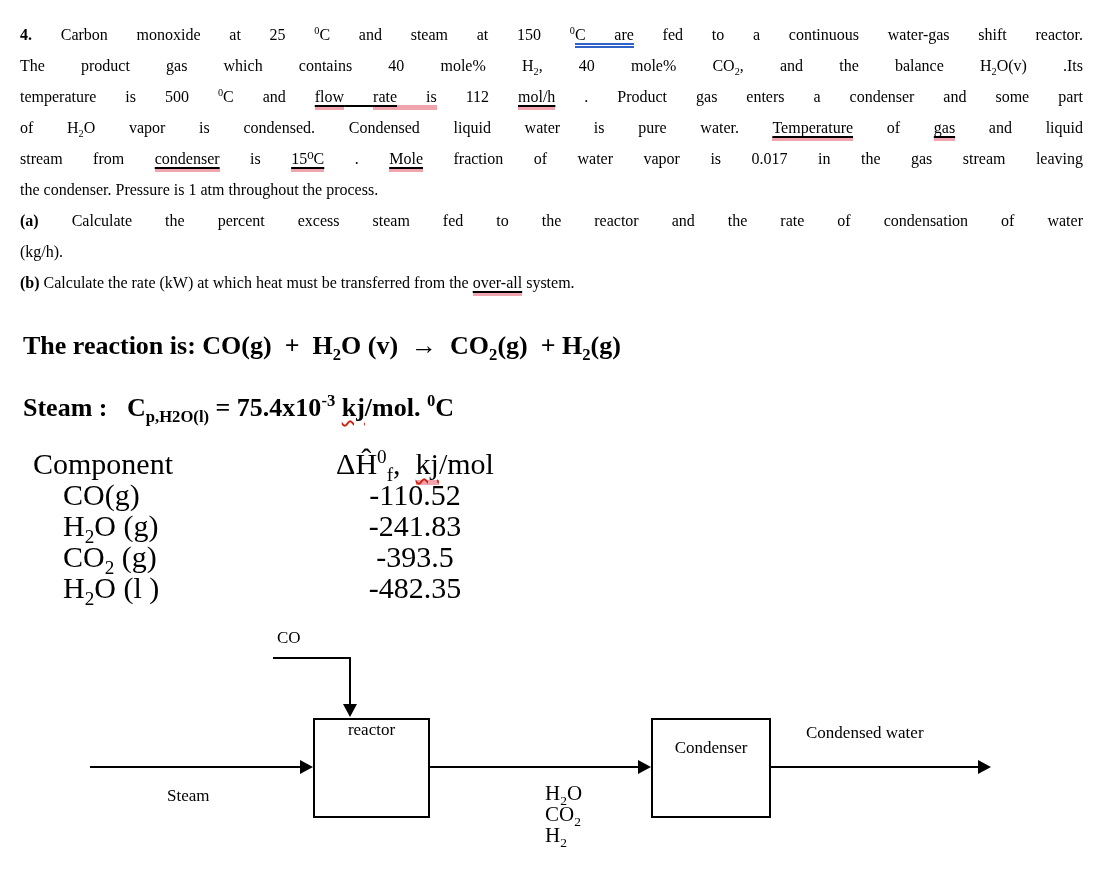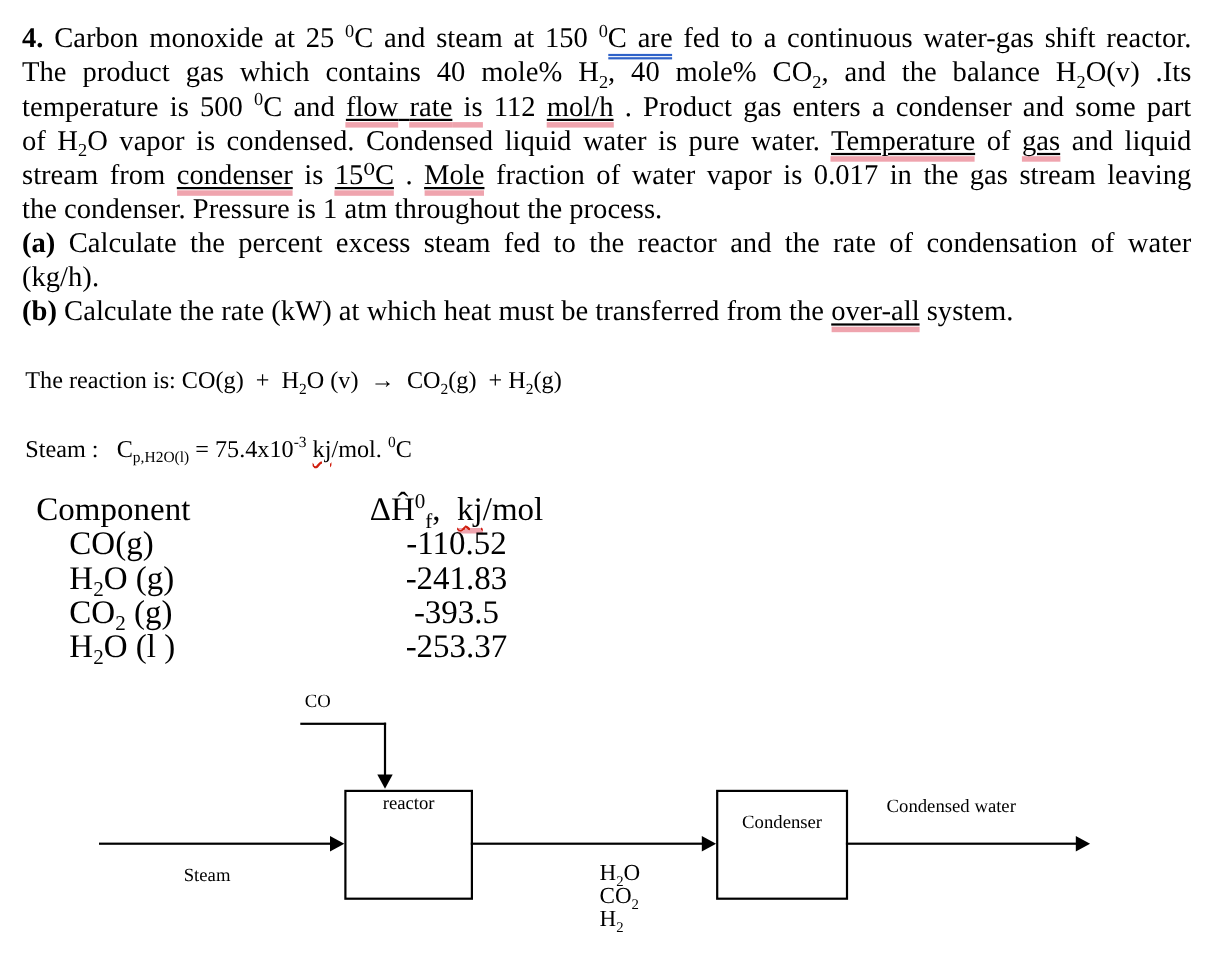--- a/index.html
+++ b/index.html
@@ -2,24 +2,24 @@
 <html><head>
 <meta charset="utf-8">
 <style>
   html,body{margin:0;padding:0;background:#fff;}
   .page{
     position:relative;width:1100px;height:870px;background:#ffffff;
     font-family:"Liberation Serif","DejaVu Serif",serif;color:#000;
     overflow:hidden;
   }
   
-  .para{position:absolute;left:20px;top:19px;width:1063px;font-size:26px;line-height:31px;}
+  .para{position:absolute;left:20px;top:19px;width:1063px;font-size:16px;line-height:31px;}
   .line{height:31px;white-space:pre-wrap;}
   .just{white-space:normal;text-align:justify;text-align-last:justify;text-justify:inter-word;}
-  .free{position:absolute;font-size:22px;line-height:31px;white-space:pre-wrap;}
+  .free{position:absolute;font-size:26px;line-height:31px;white-space:pre-wrap;font-weight:bold;}
   .b{font-weight:bold;}
   .sup{vertical-align:super;font-size:0.64em;line-height:0;}
   .sub{vertical-align:sub;font-size:0.64em;line-height:0;}
   .u{text-decoration:underline;text-underline-offset:3px;text-decoration-thickness:1.5px;}
   .pk{background:linear-gradient(#efa4ae,#efa4ae) left bottom/100% 5px no-repeat;padding-bottom:5px;}
   .bl{border-bottom:5px double #2f62c8;}
   .wv{text-decoration:underline wavy #d02010;text-underline-offset:4px;text-decoration-thickness:1.5px;}
   
   .tbl{position:absolute;left:20px;top:448px;font-size:30px;line-height:31px;}
   .trow{display:flex;height:31px;}
@@ -71,21 +71,21 @@
     <div class="trow">
       <div class="tc1"><span>H</span><span class="sub">2</span><span>O (g)</span></div>
       <div class="tc2">-241.83</div>
     </div>
     <div class="trow">
       <div class="tc1"><span>CO</span><span class="sub">2</span><span> (g)</span></div>
       <div class="tc2">-393.5</div>
     </div>
     <div class="trow">
       <div class="tc1"><span>H</span><span class="sub">2</span><span>O (l )</span></div>
-      <div class="tc2">-253.37</div>
+      <div class="tc2">-482.35</div>
     </div>
   </div>
 
   <div class="diagram">
 
     <div class="dlabel" style="left:277px;top:628px;">CO</div>
     <div class="hline" style="left:273px;top:657px;width:78px;"></div>
     <div class="vline" style="left:349px;top:657px;height:49px;"></div>
     <div class="arr-d" style="left:343px;top:704px;"></div>
 

